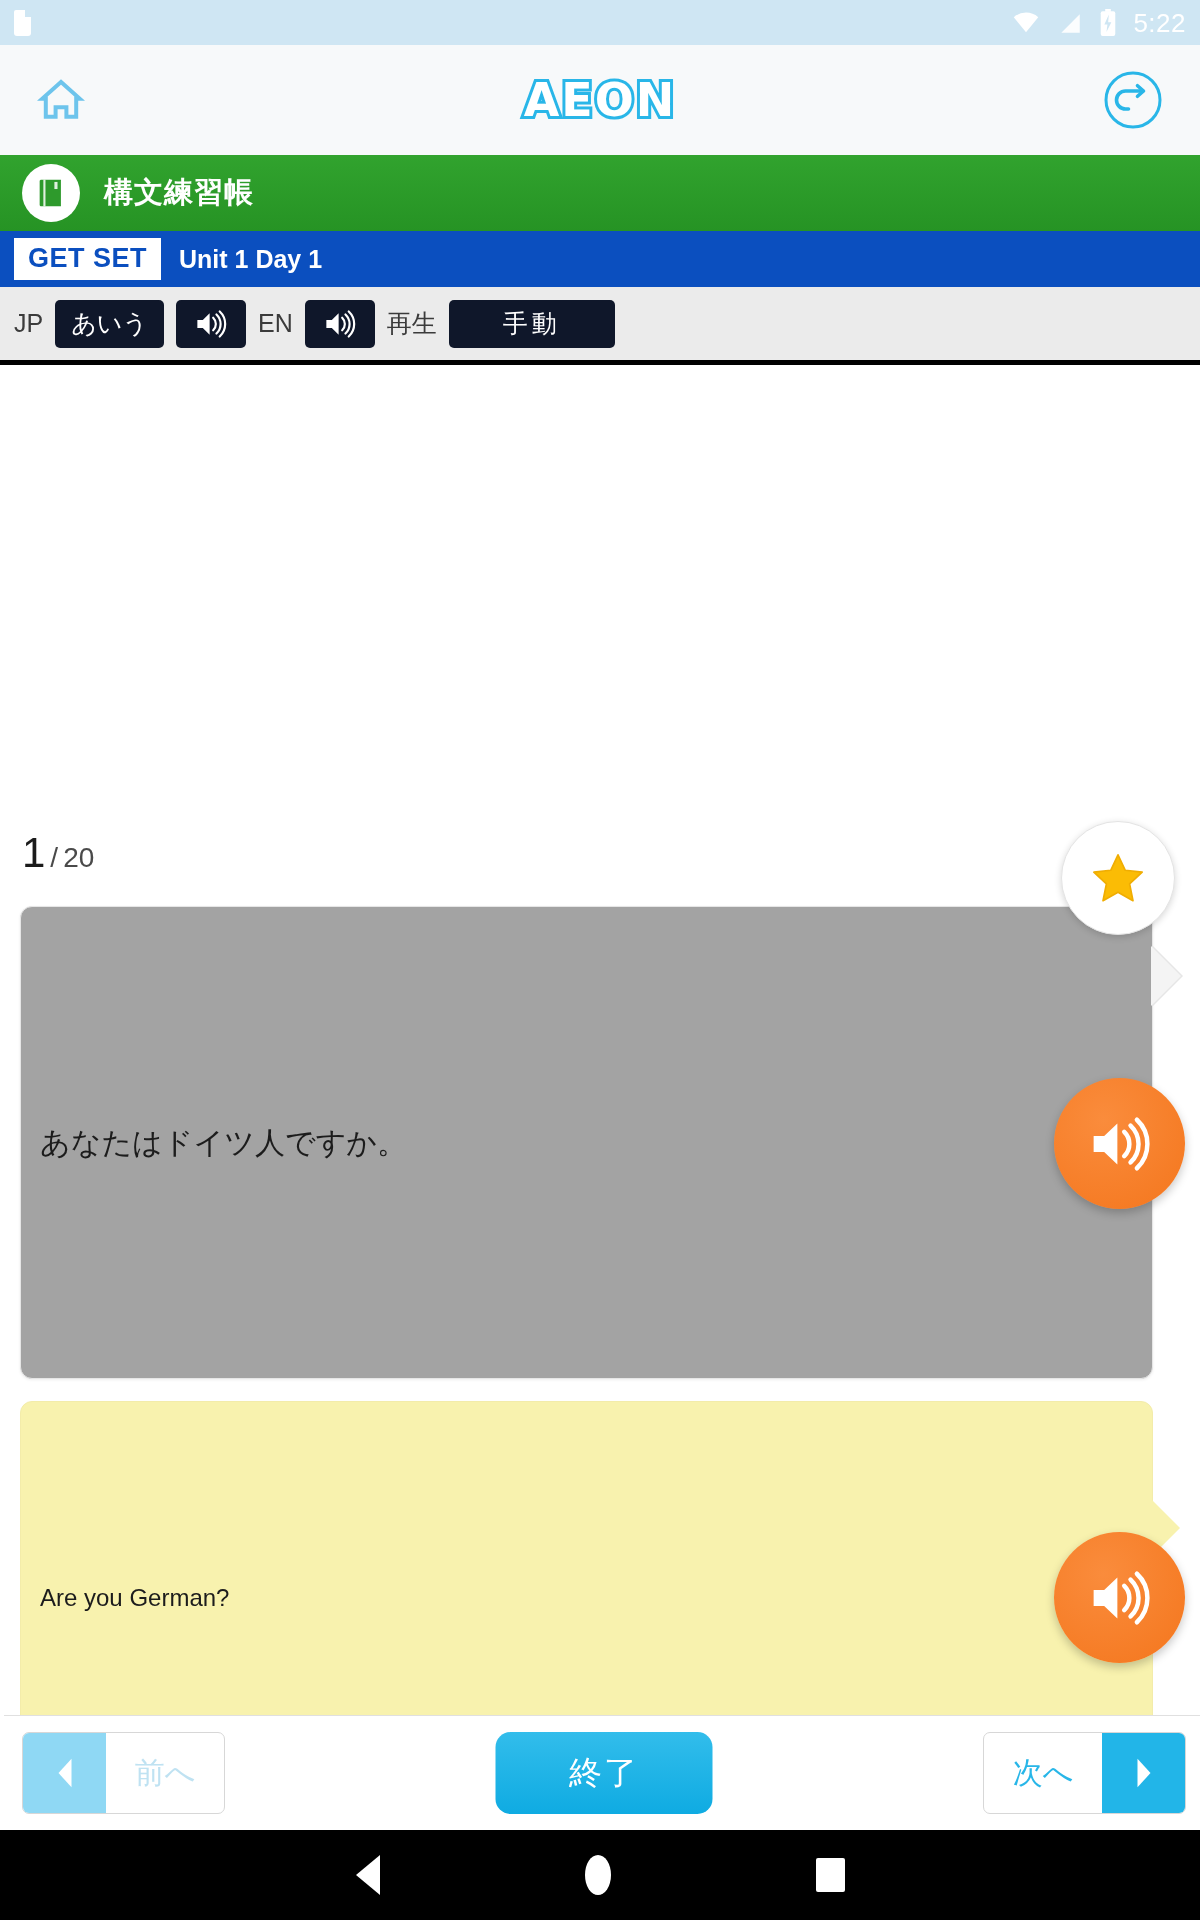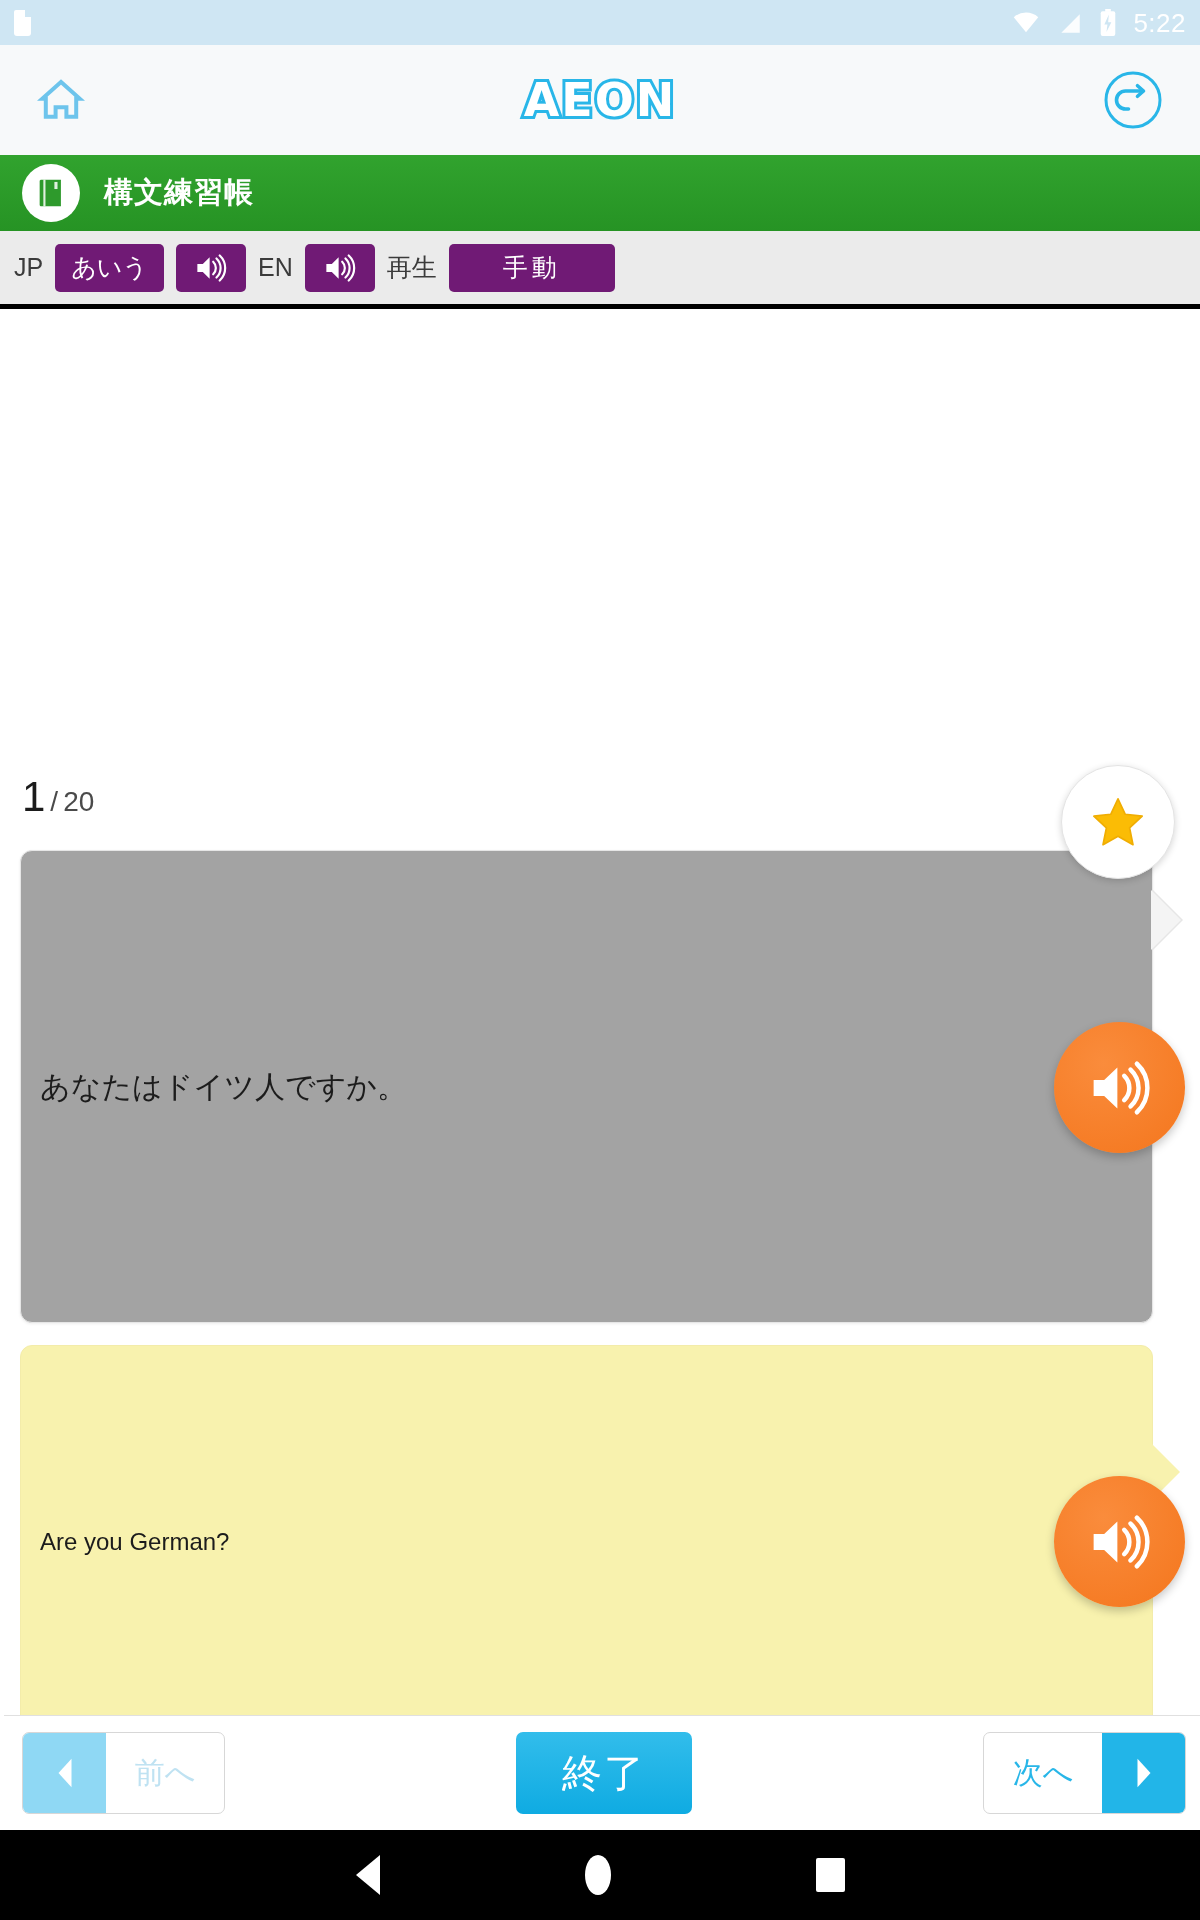--- a/index.html
+++ b/index.html
@@ -64,21 +64,21 @@
   }
   .unit-label { color:#ffffff; font-size:25px; font-weight:bold; }
 
   
   .controlbar {
     height:78px; background:#ebebeb; display:flex; align-items:center;
     padding-left:14px; gap:12px; border-bottom:5px solid #000000;
   }
   .ctl-label { font-size:25px; color:#3b3b3b; }
   .ctl-btn {
-    background:#701a75; border-radius:5px; height:48px; min-width:70px;
+    background:#0f172a; border-radius:5px; height:48px; min-width:70px;
     display:flex; align-items:center; justify-content:center;
     color:#ffffff; font-size:25px; padding:0 16px; cursor:pointer;
   }
   .ctl-btn.wide { min-width:166px; letter-spacing:4px; }
 
   
   .content { position:relative; background:#ffffff; height:1185px; }
 
   .counter { position:absolute; left:22px; top:464px; display:flex;
              align-items:baseline; gap:5px; }
@@ -166,24 +166,24 @@
   .nav-next {
     position:absolute; right:18px; width:203px; height:82px;
     border:1px solid #d7d7d7; border-radius:7px; overflow:hidden;
     display:flex; align-items:center; cursor:pointer; background:#ffffff;
   }
   .nav-next .lbl { flex:1; text-align:center; font-size:30px; color:#28b6e8; }
   .nav-next .arrowbox { width:83px; height:100%; background:#22b5e8;
       display:flex; align-items:center; justify-content:center; }
   .nav-end {
     position:absolute; left:50%; transform:translateX(-50%);
-    width:176px; height:82px; border-radius:7px;
+    width:217px; height:82px; border-radius:15px;
     background:linear-gradient(#32bdeb,#0fabe2);
     display:flex; align-items:center; justify-content:center;
-    color:#ffffff; font-size:40px; letter-spacing:2px; cursor:pointer;
+    color:#ffffff; font-size:33px; letter-spacing:2px; cursor:pointer;
   }
 
   
   .androidnav {
     position:absolute; left:0; bottom:0; width:1200px; height:90px;
     background:#000000; display:flex; align-items:center; justify-content:center;
     gap:205px;
   }
   .and-back { width:0;height:0;border-top:20px solid transparent;
      border-bottom:20px solid transparent;border-right:24px solid #ffffff; cursor:pointer;}
@@ -235,20 +235,24 @@
     <div class="book-circle">
       <svg width="34" height="34" viewBox="0 0 24 24">
         <path d="M4 3.6 C4 3 4.5 2.6 5.2 2.6 L19 2.6 L19 21.4 L5.2 21.4 C4.5 21.4 4 21 4 20.4 Z" fill="#2e9a2c"></path>
         <rect x="6.6" y="2.6" width="1.5" height="18.8" fill="#ffffff" opacity="0.85"></rect>
         <rect x="14.4" y="4.2" width="2.2" height="5" fill="#ffffff" opacity="0.85"></rect>
       </svg>
     </div>
     <span class="green-title">構文練習帳</span>
   </div>
 
+  <div class="bluebar">
+    <span class="getset">GET SET</span>
+    <span class="unit-label">Unit 1 Day 1</span>
+  </div>
 
   <div class="controlbar">
     <span class="ctl-label">JP</span>
     <div class="ctl-btn">あいう</div>
     <div class="ctl-btn">
       <svg width="34" height="30" viewBox="0 0 24 22">
         <path d="M2 8 L6 8 L11 3.2 L11 18.8 L6 14 L2 14 Z" fill="#ffffff"></path>
         <path d="M13.6 6.4 A6.4 6.4 0 0 1 13.6 15.6" fill="none" stroke="#ffffff" stroke-width="1.6" stroke-linecap="round"></path>
         <path d="M16 4 A9.6 9.6 0 0 1 16 18" fill="none" stroke="#ffffff" stroke-width="1.6" stroke-linecap="round"></path>
         <path d="M18.4 1.8 A12.6 12.6 0 0 1 18.4 20.2" fill="none" stroke="#ffffff" stroke-width="1.6" stroke-linecap="round"></path>

